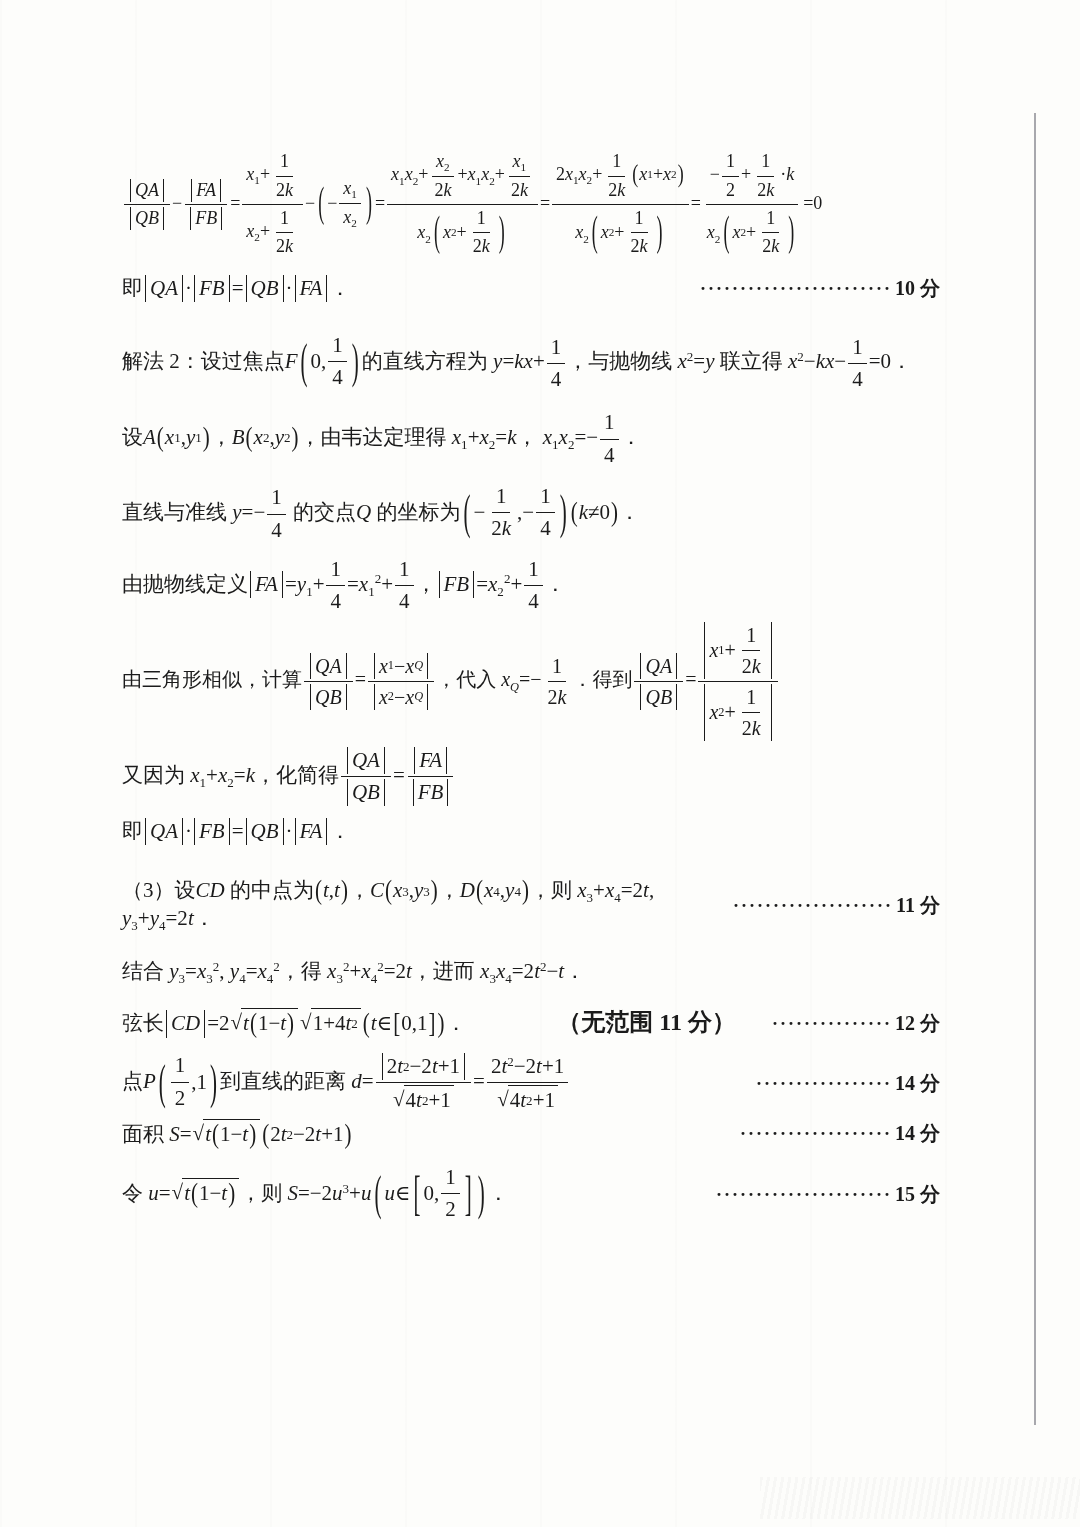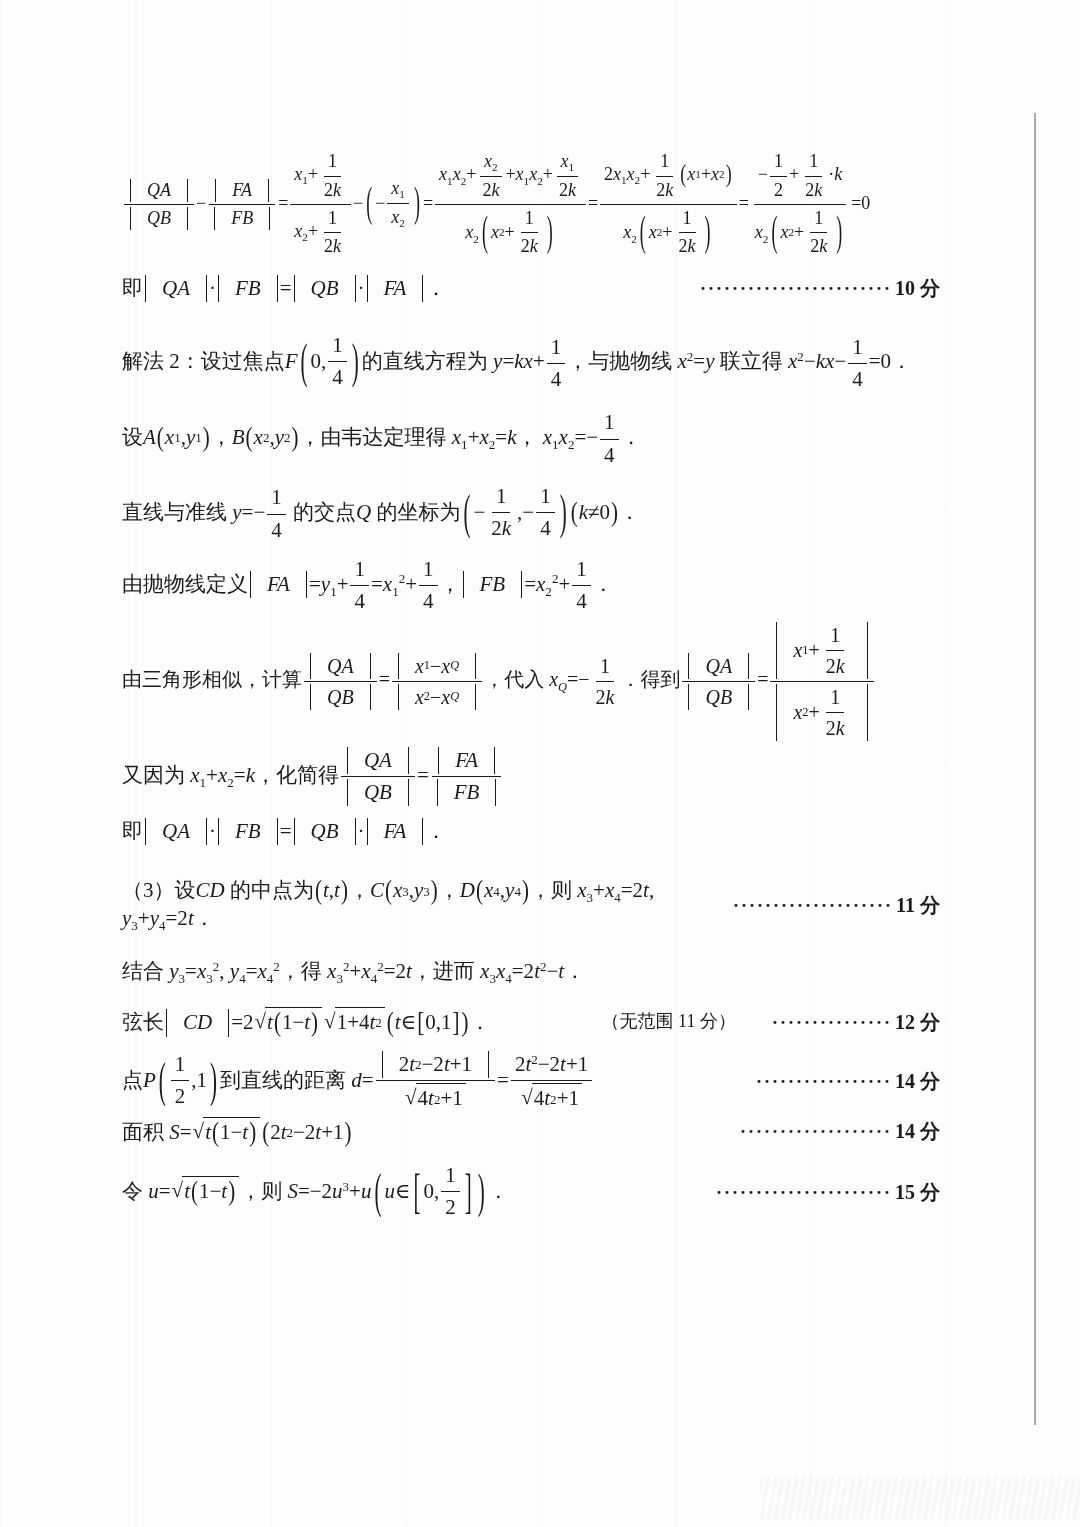--- a/index.html
+++ b/index.html
@@ -27,36 +27,36 @@
   .math{display:block;}
   .mi{font-style:italic;}
   sub,sup{font-size:0.62em;line-height:1;}
   sub{vertical-align:-0.4em;}
   sup{vertical-align:0.55em;}
   
   .fr{display:inline-flex;flex-direction:column;align-items:center;vertical-align:middle;margin:0 2px;text-align:center;}
   .fnum{display:block;text-align:center;padding:0 4px 2px;border-bottom:1.7px solid #1b1b1b;}
   .fden{display:block;text-align:center;padding:2px 4px 0;}
   
-  .absg{display:inline-flex;align-items:center;border-left:1.7px solid #1b1b1b;border-right:1.7px solid #1b1b1b;padding:0 16px;margin:0 2px;}
+  .absg{display:inline-flex;align-items:center;border-left:1.7px solid #1b1b1b;border-right:1.7px solid #1b1b1b;padding:0 4px;margin:0 2px;}
   
   .sq{display:inline-flex;align-items:baseline;margin:0 1px;}
   .rad{line-height:1;transform:translateY(-1px);margin-right:-1px;}
   .sqc{display:inline-flex;align-items:center;border-top:1.7px solid #1b1b1b;padding:1px 3px 0 2px;}
   
   .grp{display:inline-flex;align-items:center;}
   .gc{display:inline-flex;align-items:center;}
   .del{display:inline-block;transform:scaleY(1.35);margin:0 1px;}
   .del.tall{transform:scaleY(2.35);margin:0 3px;font-weight:300;}
   
   .marker{margin-left:auto;display:inline-flex;align-items:baseline;white-space:nowrap;font-size:20px;}
   .marker.after-note{margin-left:36px;}
   .dots{font-weight:700;letter-spacing:2px;font-size:18px;margin-right:3px;}
   .score{font-weight:600;}
-  .note{margin-left:auto;white-space:nowrap;font-size:18px;font-weight:400;}
+  .note{margin-left:auto;white-space:nowrap;font-size:24px;font-weight:700;}
   .footer{position:absolute;left:0;right:0;top:1362px;text-align:center;font-size:20px;font-weight:700;letter-spacing:2px;}
 </style>
 </head>
 <body>
 
 <div class="page">
   <div class="scan-line"></div>
   <div class="noise-patch"></div>
 
   <div class="content">

